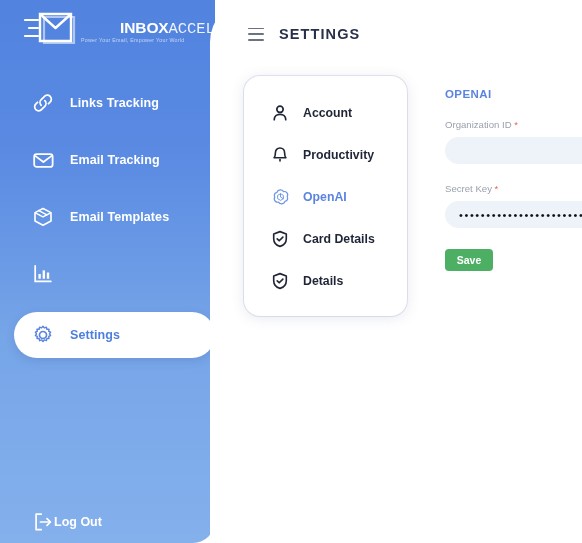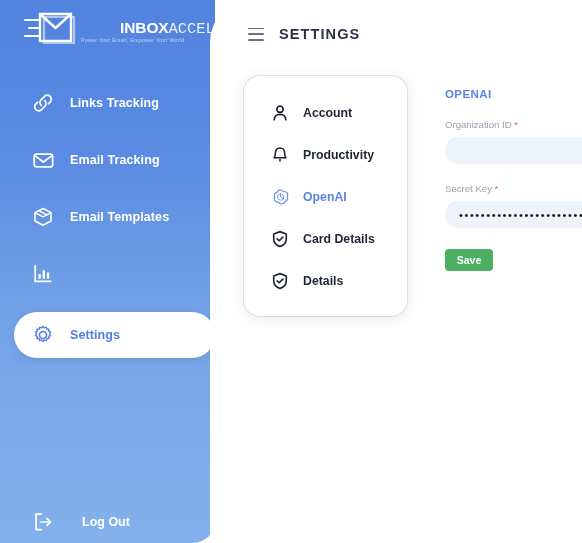--- a/index.html
+++ b/index.html
@@ -119,21 +119,21 @@
     left: 0; top: 505px;
     display: flex;
     align-items: center;
     height: 34px;
     padding-left: 32px;
     cursor: pointer;
   }
   #logout-item .nav-icon { width: 22px; height: 22px; flex: 0 0 22px;
     display:flex; align-items:center; justify-content:center; }
   #logout-item .nav-label {
-    margin-left: 28px;
+    margin-left: 0;
     font-size: 12.5px;
     font-weight: 700;
     color: #ffffff;
     white-space: nowrap;
   }
 
   
   #main {
     position: absolute;
     left: 210px; top: 0;

